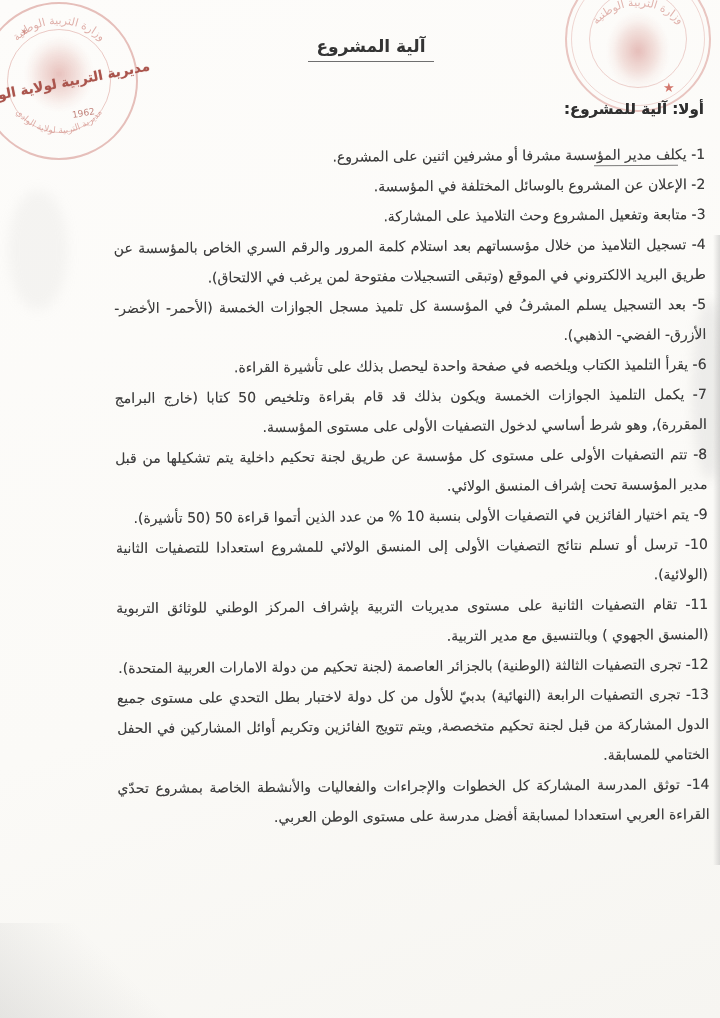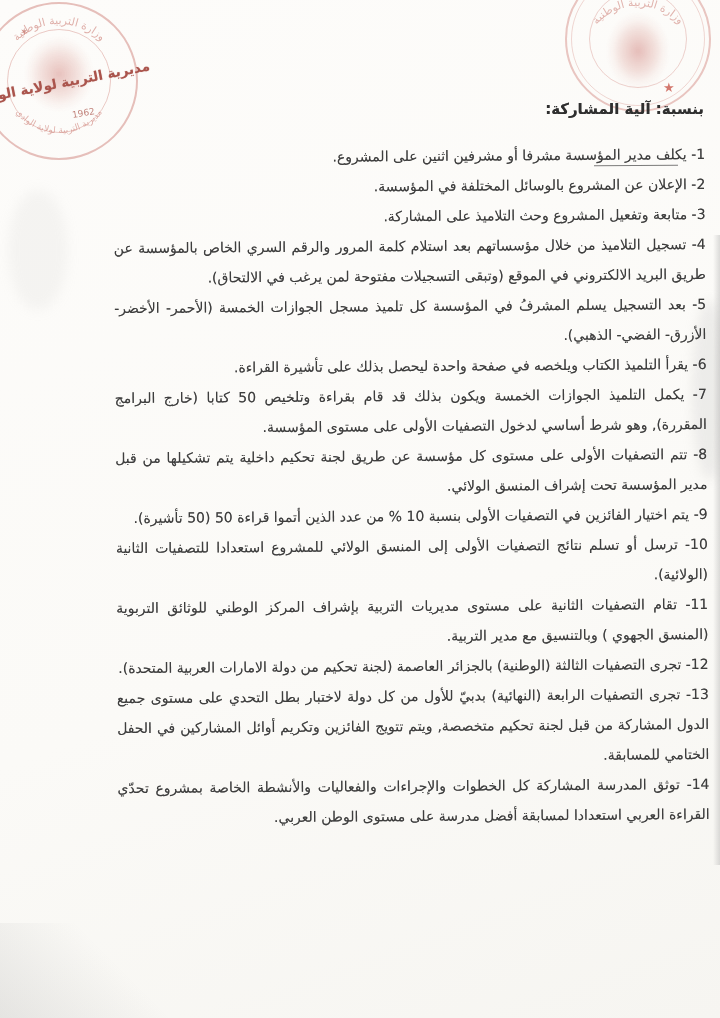--- a/index.html
+++ b/index.html
@@ -116,21 +116,24 @@
       <defs>
         <path id="arcR-top" d="M 18 95 A 55 55 0 0 1 128 95"></path>
       </defs>
       <text class="arc-text">
         <textPath href="#arcR-top" startOffset="50%" text-anchor="middle">وزارة التربية الوطنية</textPath>
       </text>
     </svg>
     <span class="star">★</span>
   </div>
 
-  <div class="section-heading">بنسبة: آلية المشاركة:</div>
+  <div class="header">
+    <span class="title">آلية المشروع</span>
+  </div>
+  <div class="section-heading">أولا: آلية للمشروع:</div>
 
   <div class="items">
     <p class="item">1- يكلف مدير المؤسسة مشرفا أو مشرفين اثنين على المشروع.</p>
     <p class="item">2- الإعلان عن المشروع بالوسائل المختلفة في المؤسسة.</p>
     <p class="item">3- متابعة وتفعيل المشروع وحث التلاميذ على المشاركة.</p>
     <p class="item">4- تسجيل التلاميذ من خلال مؤسساتهم بعد استلام كلمة المرور والرقم السري الخاص بالمؤسسة عن طريق البريد الالكتروني في الموقع (وتبقى التسجيلات مفتوحة لمن يرغب في الالتحاق).</p>
     <p class="item">5- بعد التسجيل يسلم المشرفُ في المؤسسة كل تلميذ مسجل الجوازات الخمسة (الأحمر- الأخضر- الأزرق- الفضي- الذهبي).</p>
     <p class="item">6- يقرأ التلميذ الكتاب ويلخصه في صفحة واحدة ليحصل بذلك على تأشيرة القراءة.</p>
     <p class="item">7- يكمل التلميذ الجوازات الخمسة ويكون بذلك قد قام بقراءة وتلخيص 50 كتابا (خارج البرامج المقررة), وهو شرط أساسي لدخول التصفيات الأولى على مستوى المؤسسة.</p>
     <p class="item">8- تتم التصفيات الأولى على مستوى كل مؤسسة عن طريق لجنة تحكيم داخلية يتم تشكيلها من قبل مدير المؤسسة تحت إشراف المنسق الولائي.</p>

